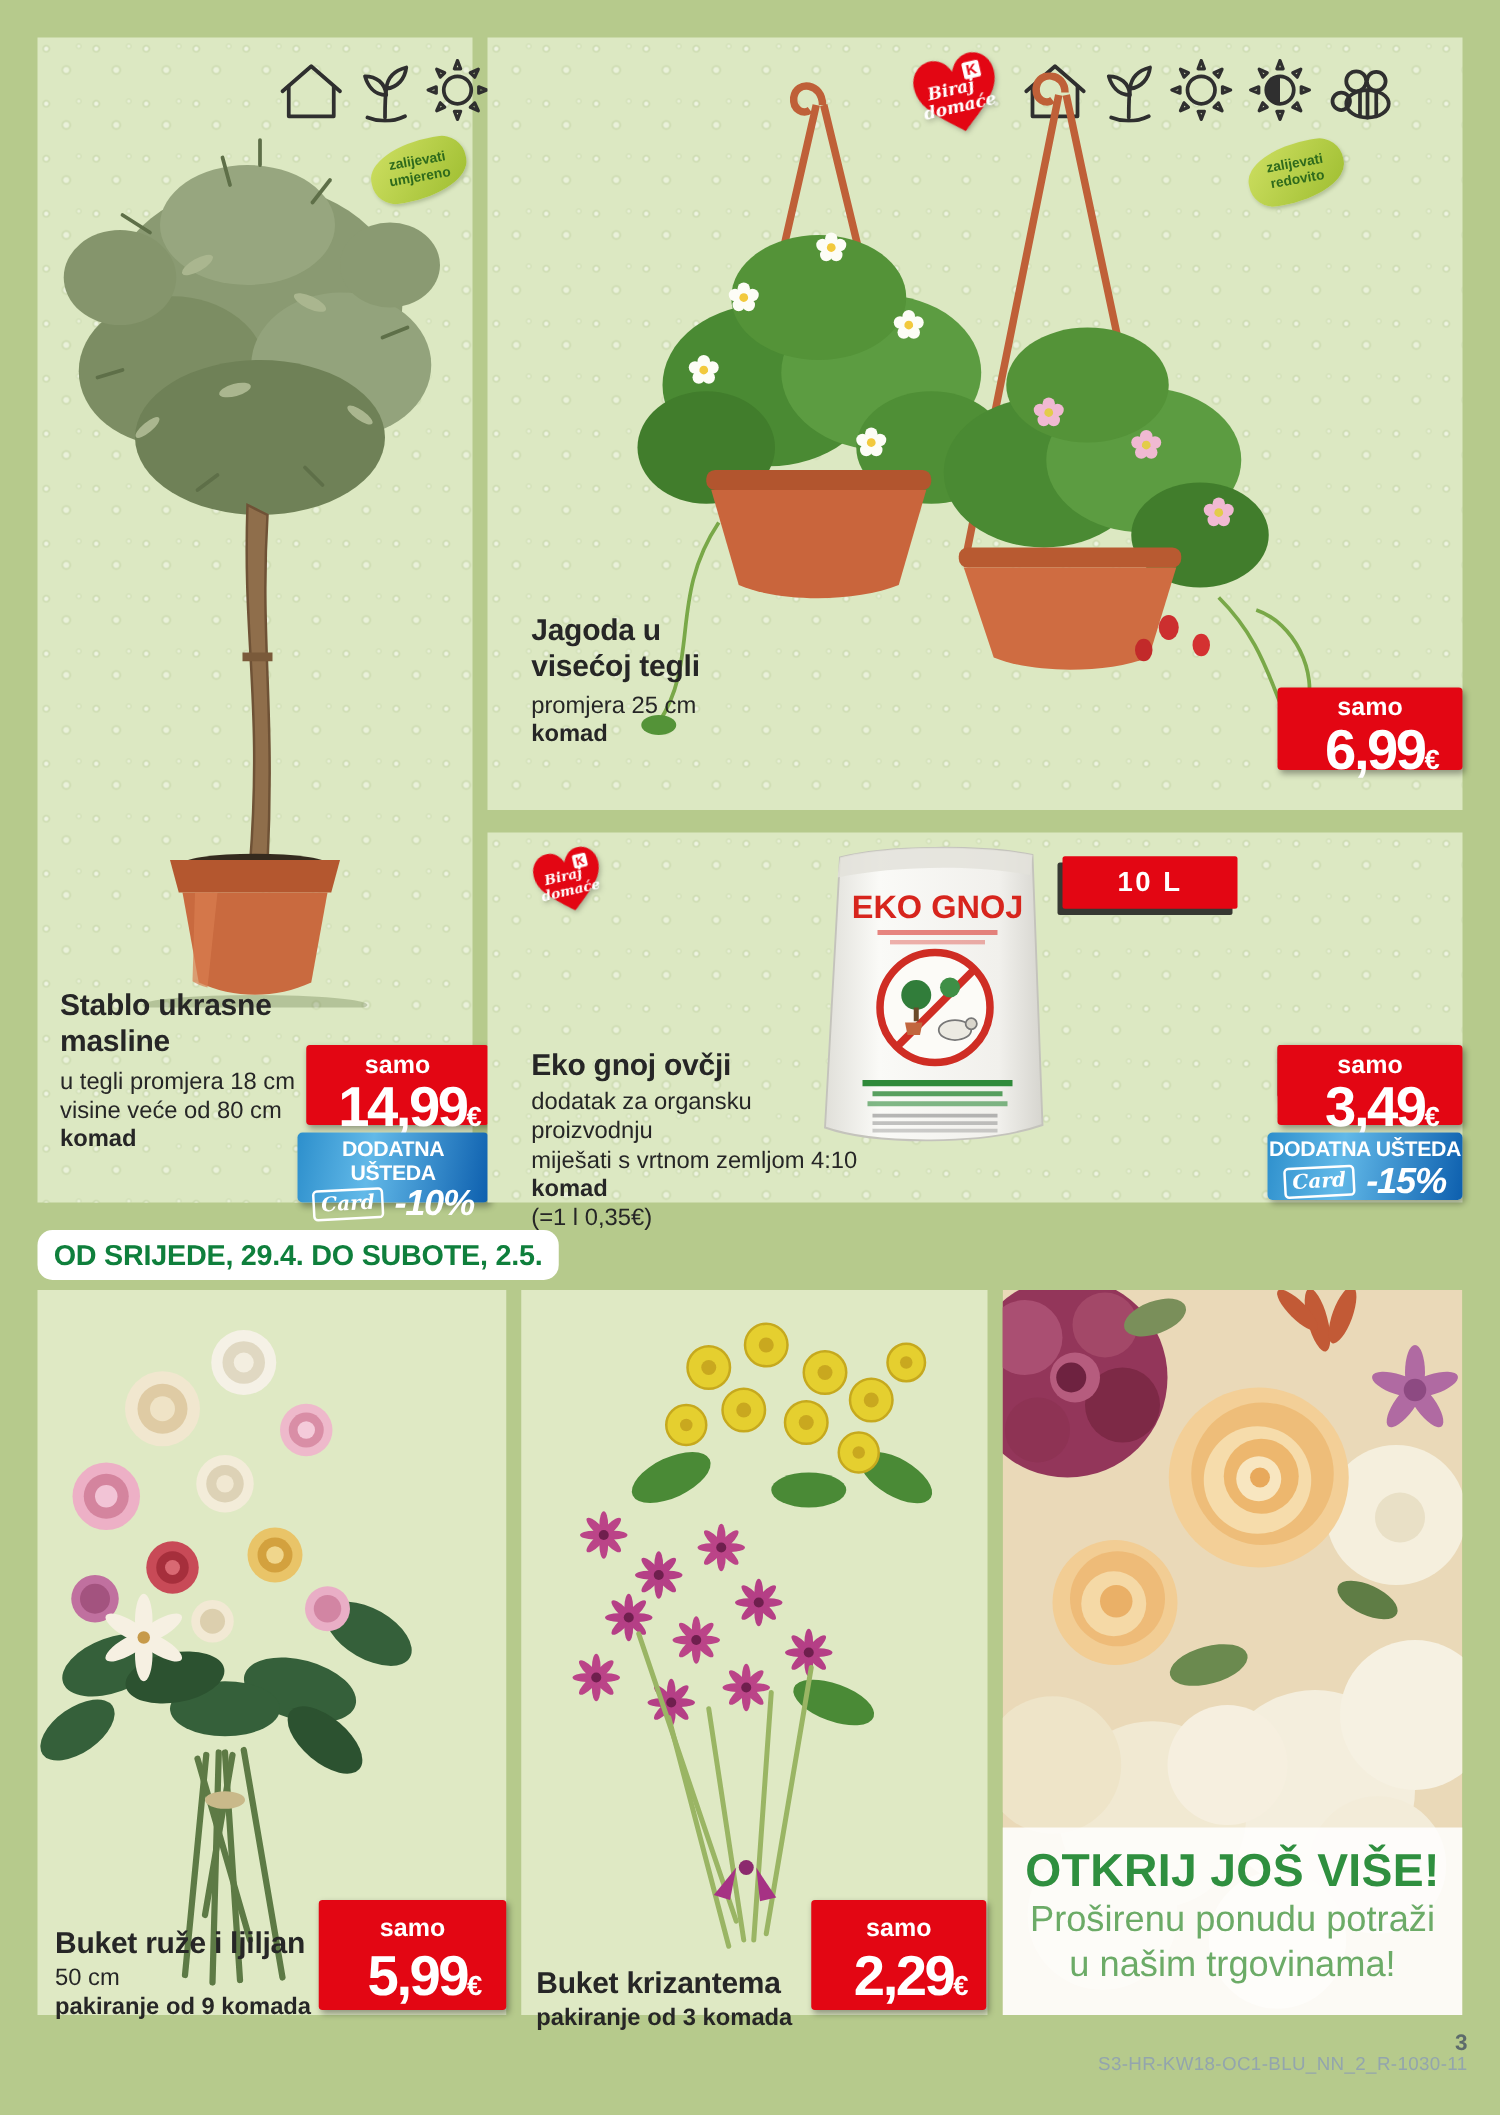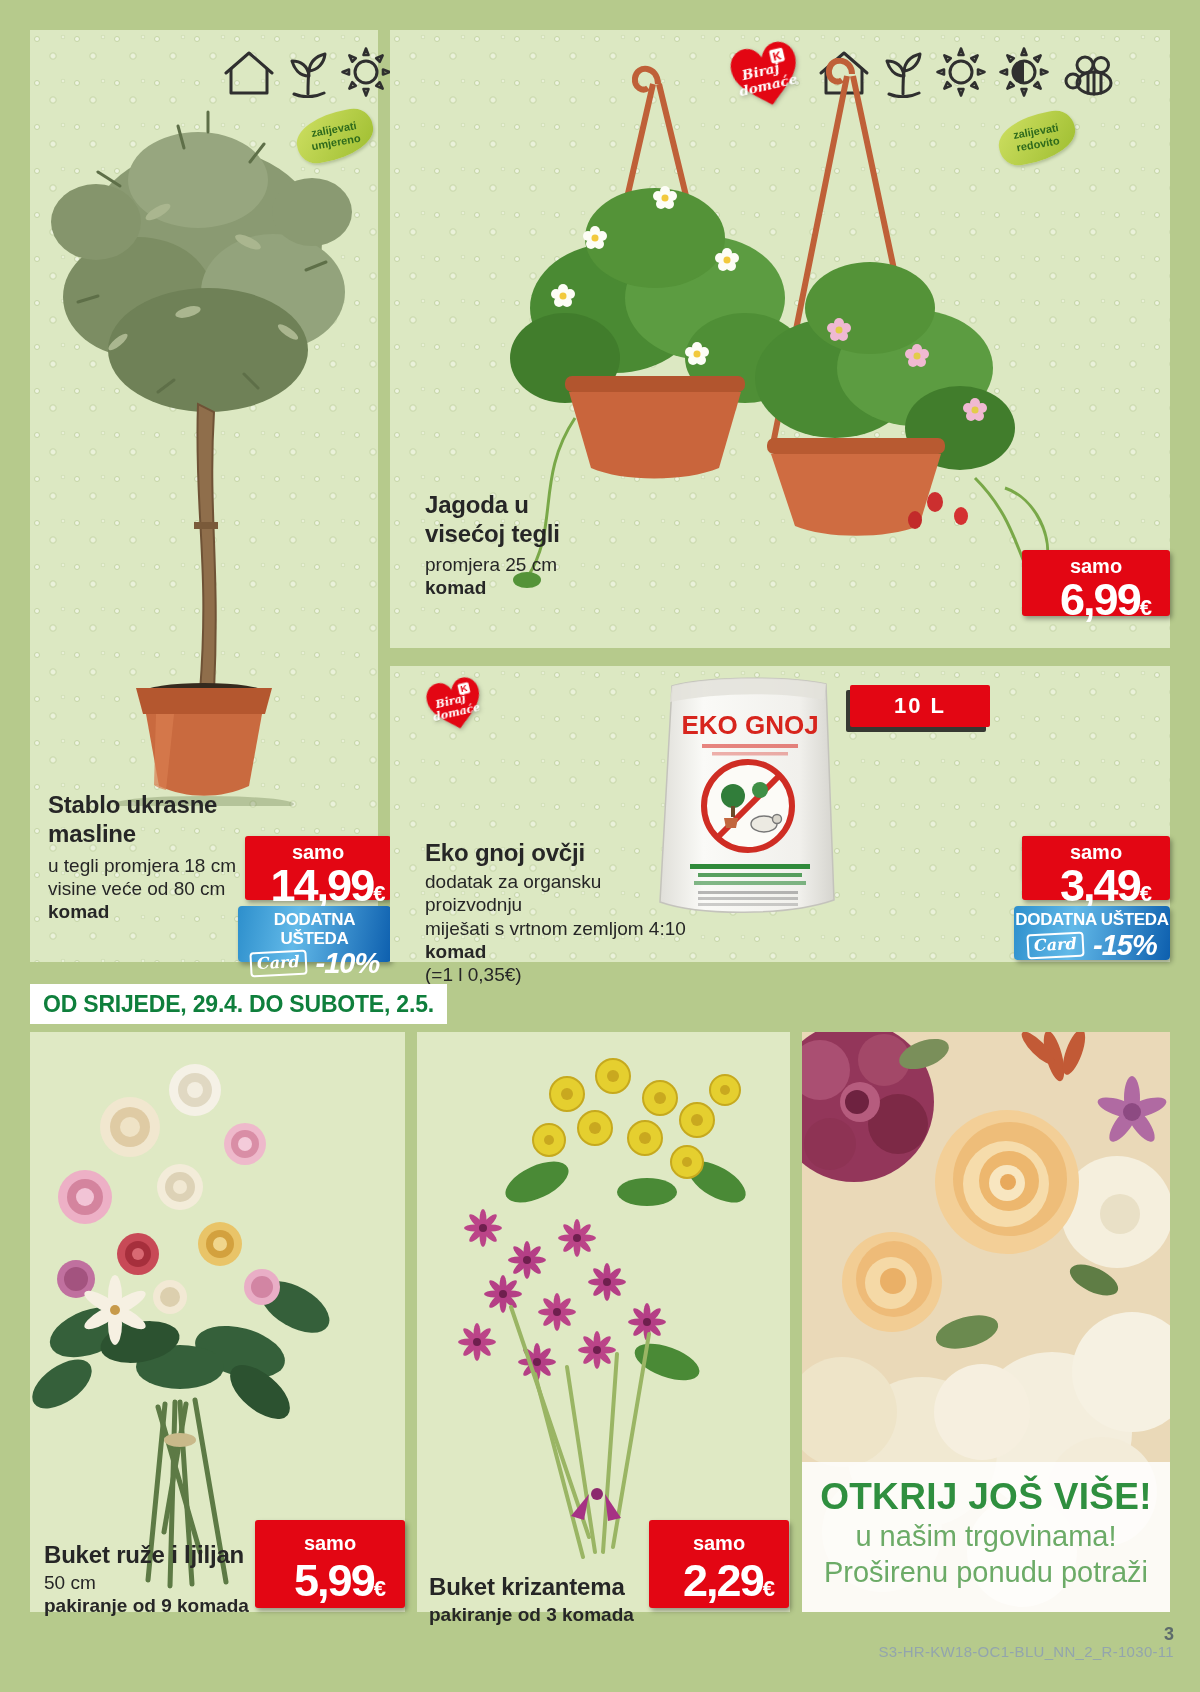--- a/index.html
+++ b/index.html
@@ -408,21 +408,21 @@
     </div>
     <div class="card-badge" style="left:624px;top:240px;width:156px;height:54px;">
       <div class="cb-label">DODATNA UŠTEDA</div>
       <div class="cb-row">
         <span class="card-logo">Card</span>
         <span class="cb-discount">-15%</span>
       </div>
     </div>
   </div>
 
-  <div class="section-bar" style="left:30px;top:984px;height:40px;">OD SRIJEDE, 29.4. DO SUBOTE, 2.5.</div>
+  <div class="section-bar" style="left:30px;top:984px;height:40px;border-radius:12px;">OD SRIJEDE, 29.4. DO SUBOTE, 2.5.</div>
 
   <div class="panel plain" style="left:30px;top:1032px;width:375px;height:580px;">
     <div class="abs" style="left:0;top:0;">
       <svg width="375" height="580" viewBox="0 0 375 580">
         <g fill="#35603a">
           <ellipse cx="60" cy="300" rx="42" ry="22" transform="rotate(-20 60 300)"></ellipse>
           <ellipse cx="210" cy="320" rx="46" ry="24" transform="rotate(15 210 320)"></ellipse>
           <ellipse cx="265" cy="275" rx="38" ry="20" transform="rotate(30 265 275)"></ellipse>
           <ellipse cx="32" cy="352" rx="34" ry="18" transform="rotate(-35 32 352)"></ellipse>
           <ellipse cx="150" cy="335" rx="44" ry="22"></ellipse>
@@ -720,21 +720,21 @@
       <circle cx="91" cy="249" r="13" fill="#eab067"></circle>
       <ellipse cx="165" cy="300" rx="32" ry="15" fill="#6b8a4f" transform="rotate(-15 165 300)"></ellipse>
       <ellipse cx="292" cy="248" rx="26" ry="12" fill="#5f7d45" transform="rotate(25 292 248)"></ellipse>
       <circle cx="180" cy="380" r="48" fill="#f6efdf"></circle>
       <circle cx="300" cy="460" r="55" fill="#f3ecd9"></circle>
       <circle cx="80" cy="500" r="60" fill="#f1e8d0"></circle>
       <circle cx="220" cy="520" r="55" fill="#f5eedb"></circle>
     </svg>
     <div class="promo-overlay" style="top:430px;height:150px;">
       <div class="promo-title">OTKRIJ JOŠ VIŠE!</div>
+      <div class="promo-line">Proširenu ponudu potraži</div>
       <div class="promo-line">u našim trgovinama!</div>
-      <div class="promo-line">Proširenu ponudu potraži</div>
     </div>
   </div>
 
   <div class="page-num" style="right:26px;top:1624px;">3</div>
   <div class="print-code" style="right:26px;top:1643px;">S3-HR-KW18-OC1-BLU_NN_2_R-1030-11</div>
 
 </div>
 
 </body></html>

